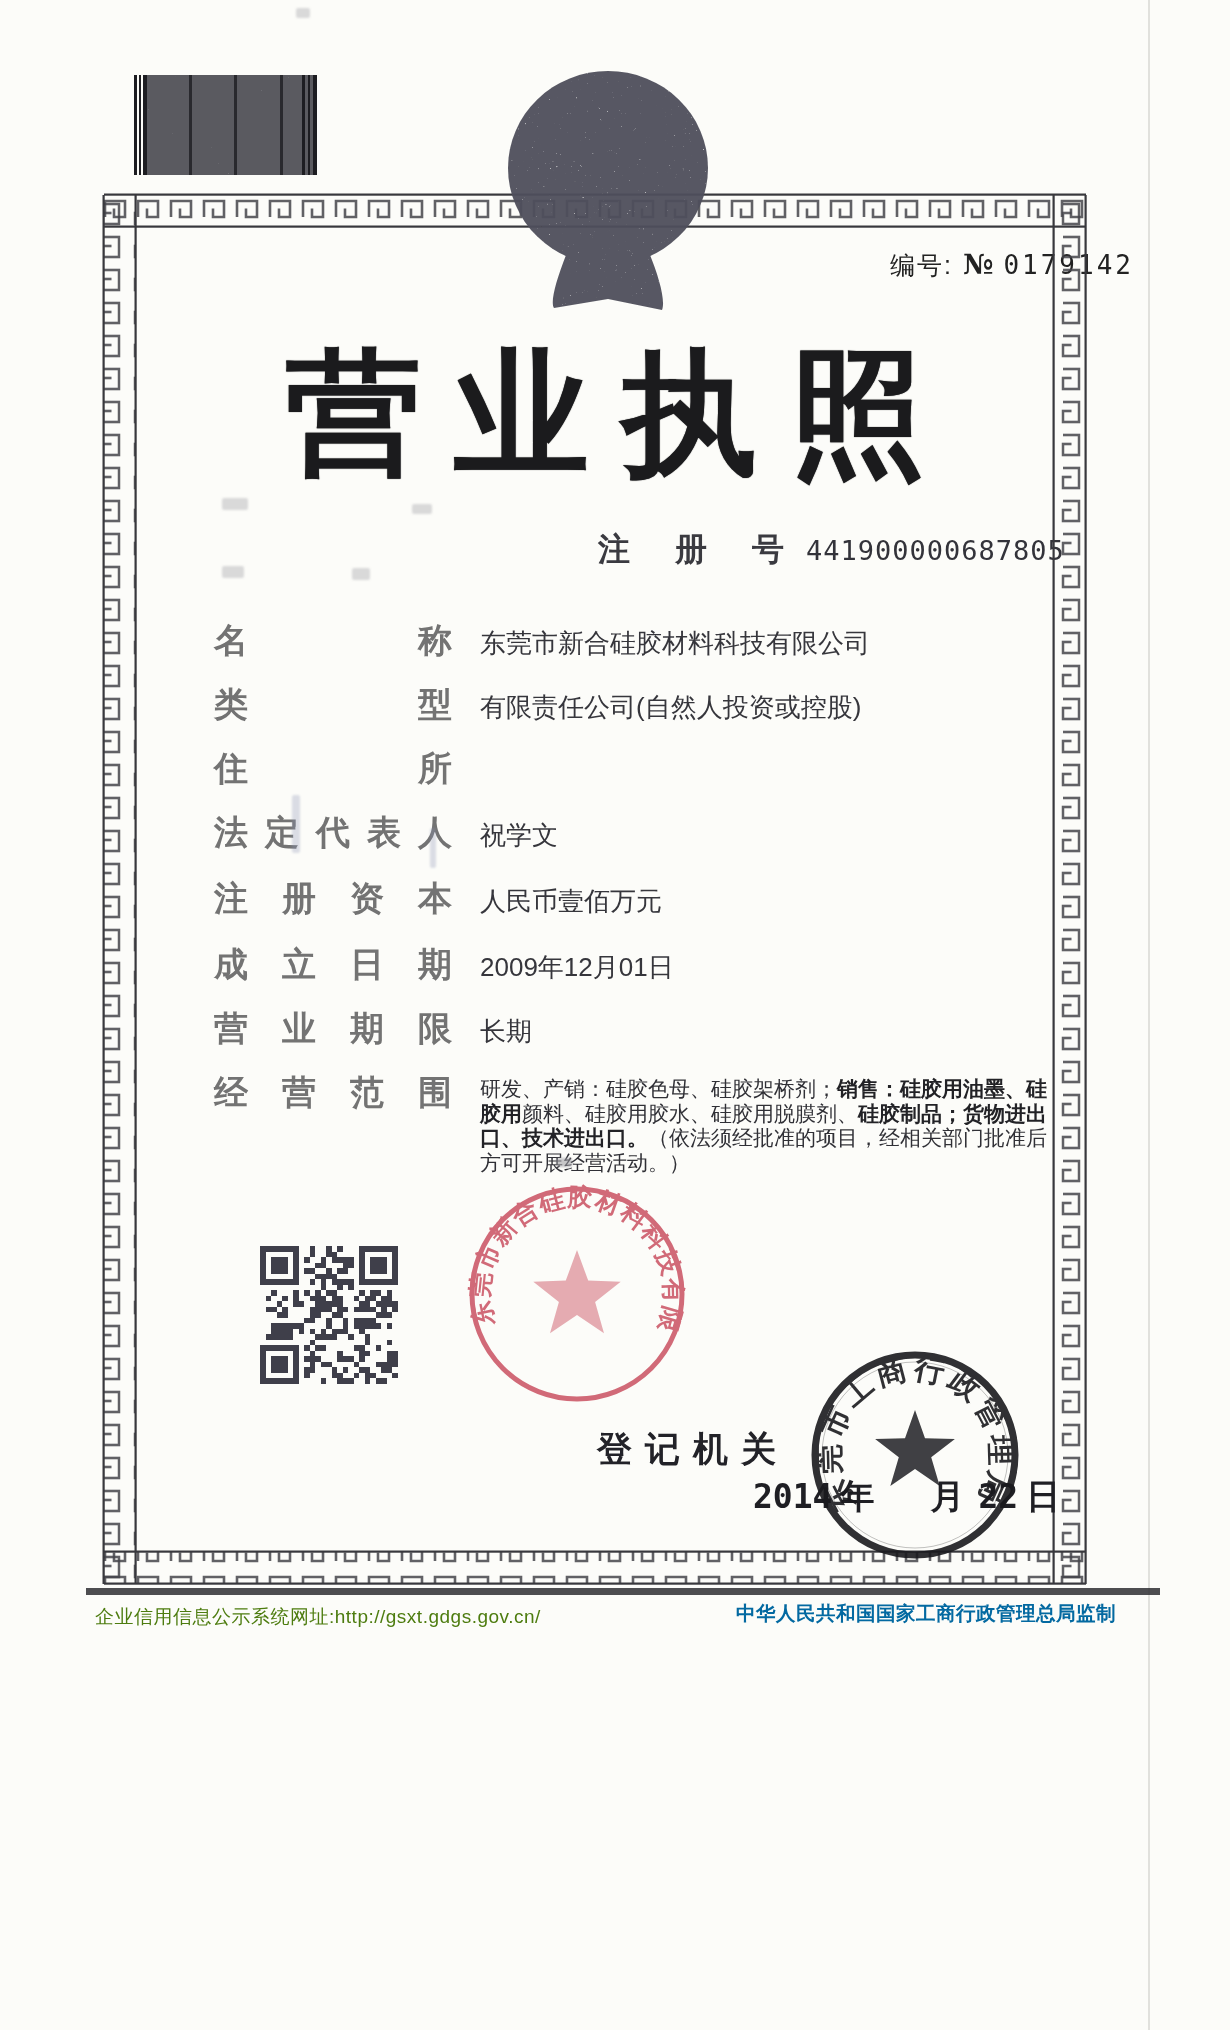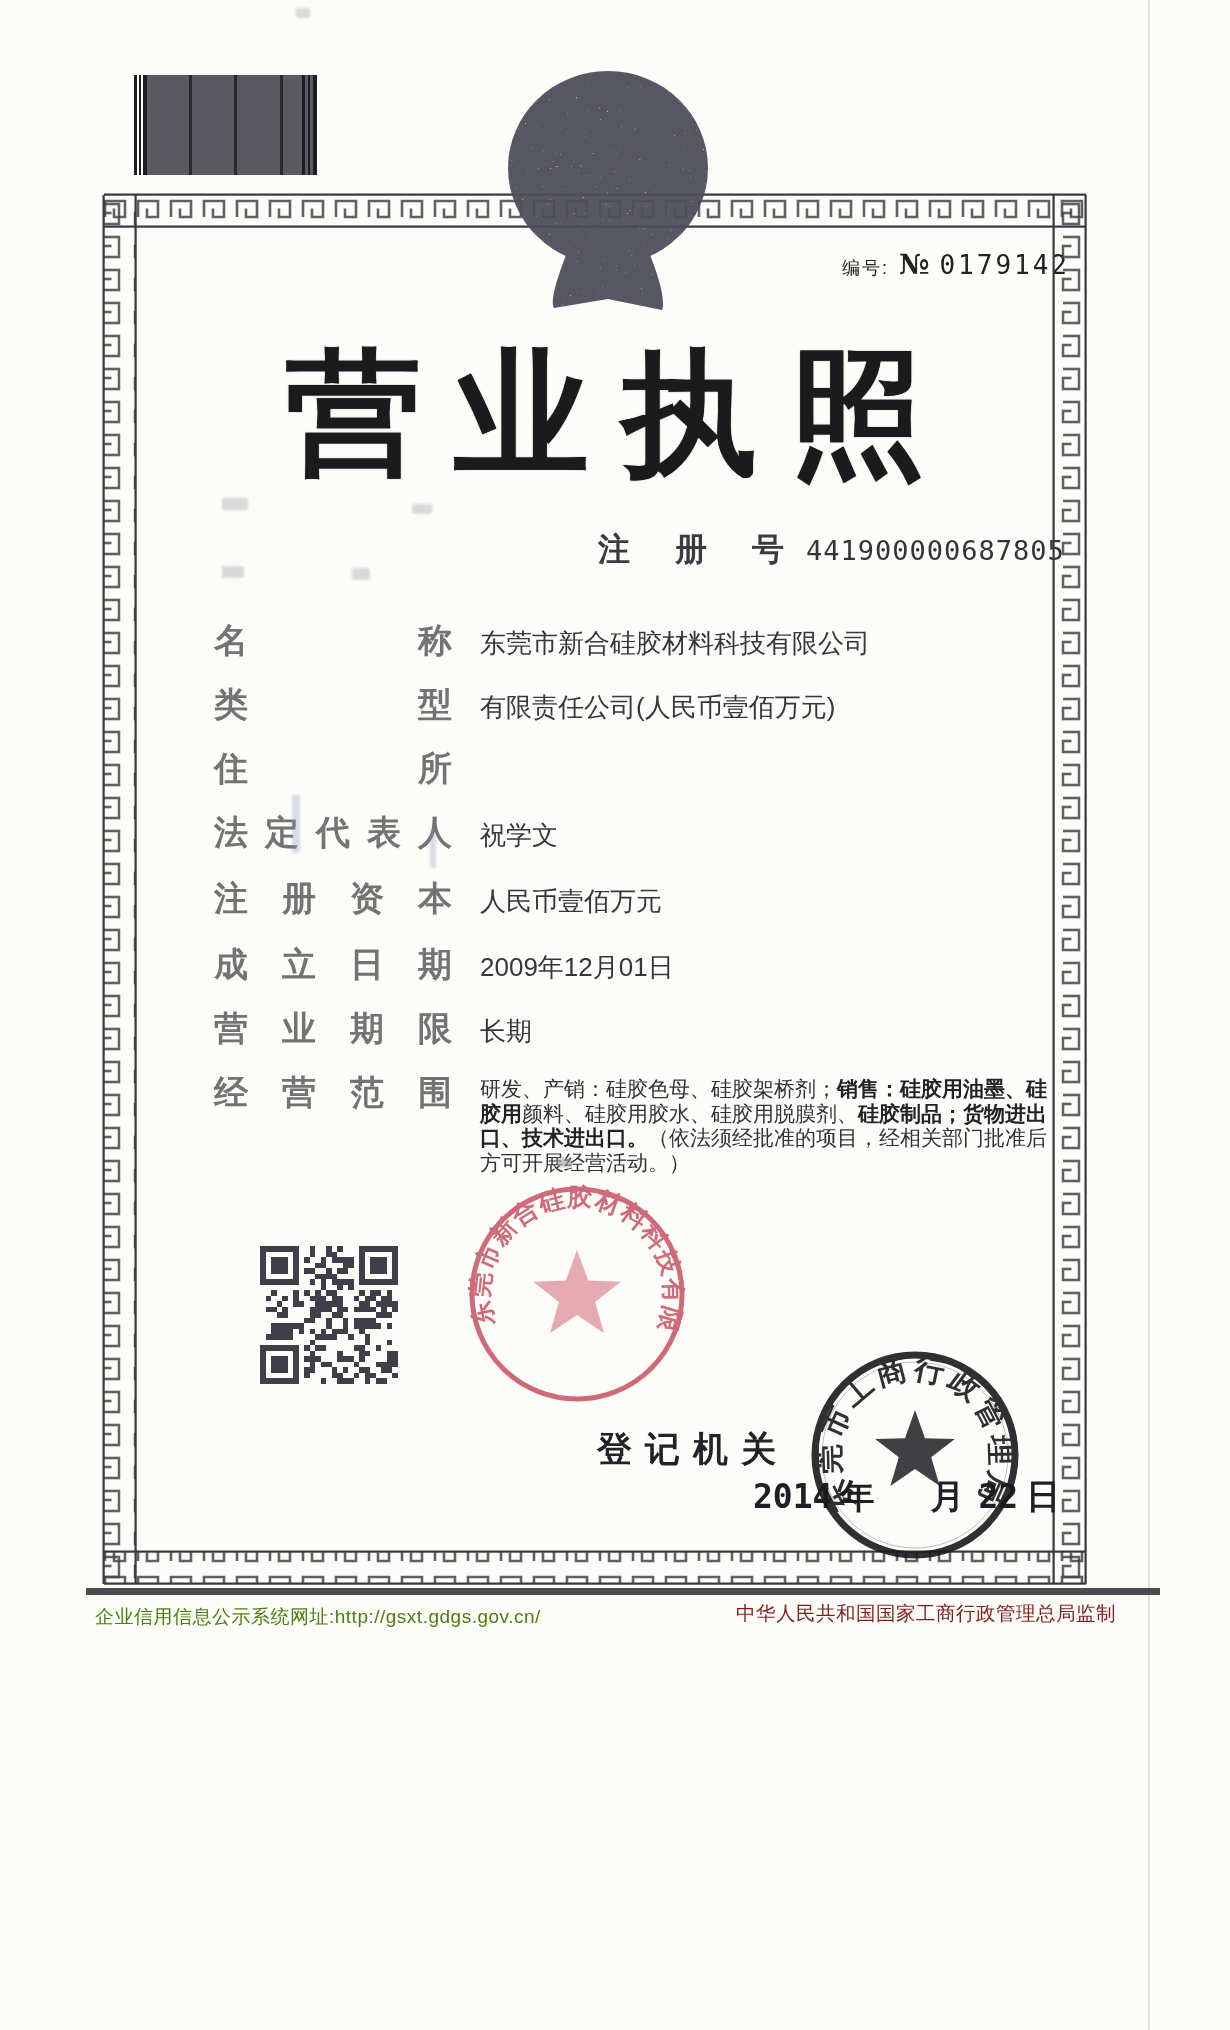--- a/index.html
+++ b/index.html
@@ -4,21 +4,21 @@
 <style>
   html,body{margin:0;padding:0;background:#e8e8e6;}
   .page{
     position:relative; width:1230px; height:2030px; margin:0 auto;
     background:#fcfcf9; overflow:hidden;
     font-family:"Liberation Sans", sans-serif; color:#2b2b2e;
   }
   .abs{position:absolute;}
   
   .serial{left:842px; top:248px; display:flex; align-items:baseline; gap:10px; color:#222;}
-  .serial .lbl{font-size:18px; letter-spacing:2px;}
+  .serial .lbl{font-size:25px; letter-spacing:2px;margin-left:48px;}
   .serial .no-sym{font-size:28px; font-weight:700; font-family:"DejaVu Serif", serif;}
   .serial .num{font-size:26px; font-family:"DejaVu Sans Mono", monospace; letter-spacing:3px;}
   
   .title{
     left:286px; top:346px; font-size:135px; line-height:1; font-weight:900;
     letter-spacing:33px; color:#1b1b1d; white-space:nowrap;
     text-shadow:0 0 1px #1b1b1d;
   }
   
   .regline{left:598px; top:528px; display:flex; align-items:baseline;}
@@ -36,21 +36,21 @@
   
   .authority{left:597px; top:1426px; font-size:35px; font-weight:700; letter-spacing:13px;
      color:#222228; white-space:nowrap; z-index:3;}
   .dateline{left:753px; top:1474px; display:flex; align-items:baseline; z-index:3; color:#1f1f24;}
   .dateline .dy{font-size:33px; font-family:"DejaVu Sans Mono", monospace; font-weight:700;}
   .dateline .cj{font-size:34px; font-weight:600; margin-left:8px;}
   .dateline .gap1{width:48px;}
   .dateline .dd{font-size:33px; font-family:"DejaVu Sans Mono", monospace; font-weight:700; margin-left:14px;}
   
   .footer-left{left:95px; top:1604px; font-size:19px; color:#4d7c0f; letter-spacing:.5px; z-index:2;}
-  .footer-right{left:736px; top:1600px; font-size:19.5px; font-weight:400; color:#7f1d1d;
+  .footer-right{left:736px; top:1600px; font-size:19.5px; font-weight:700; color:#0369a1;
      letter-spacing:.5px; z-index:2;}
   
   .layer{left:0; top:0; z-index:1; pointer-events:none;}
   .emblem{left:496px; top:68px; z-index:2;}
   .barcode{left:134px; top:70px; z-index:2;}
   .qr{left:260px; top:1246px; z-index:2;}
   .seal-red{left:450px; top:1168px; z-index:3; opacity:.82;}
   .seal-black{left:800px; top:1340px; z-index:4; opacity:.9;}
   
   .artifact{position:absolute; background:#9a9aa0; opacity:.35; filter:blur(1px); border-radius:2px;}
@@ -134,21 +134,21 @@
     <span class="reg-label">注册号</span>
     <span class="reg-num">441900000687805</span>
   </div>
 
   <div class="row" style="top:620px">
     <div class="flabel">名称</div>
     <div class="fvalue">东莞市新合硅胶材料科技有限公司</div>
   </div>
   <div class="row" style="top:684px">
     <div class="flabel">类型</div>
-    <div class="fvalue">有限责任公司(人民币壹佰万元)</div>
+    <div class="fvalue">有限责任公司(自然人投资或控股)</div>
   </div>
   <div class="row" style="top:748px">
     <div class="flabel">住所</div>
   </div>
   <div class="row" style="top:812px">
     <div class="flabel">法定代表人</div>
     <div class="fvalue">祝学文</div>
   </div>
   <div class="row" style="top:878px">
     <div class="flabel">注册资本</div>

